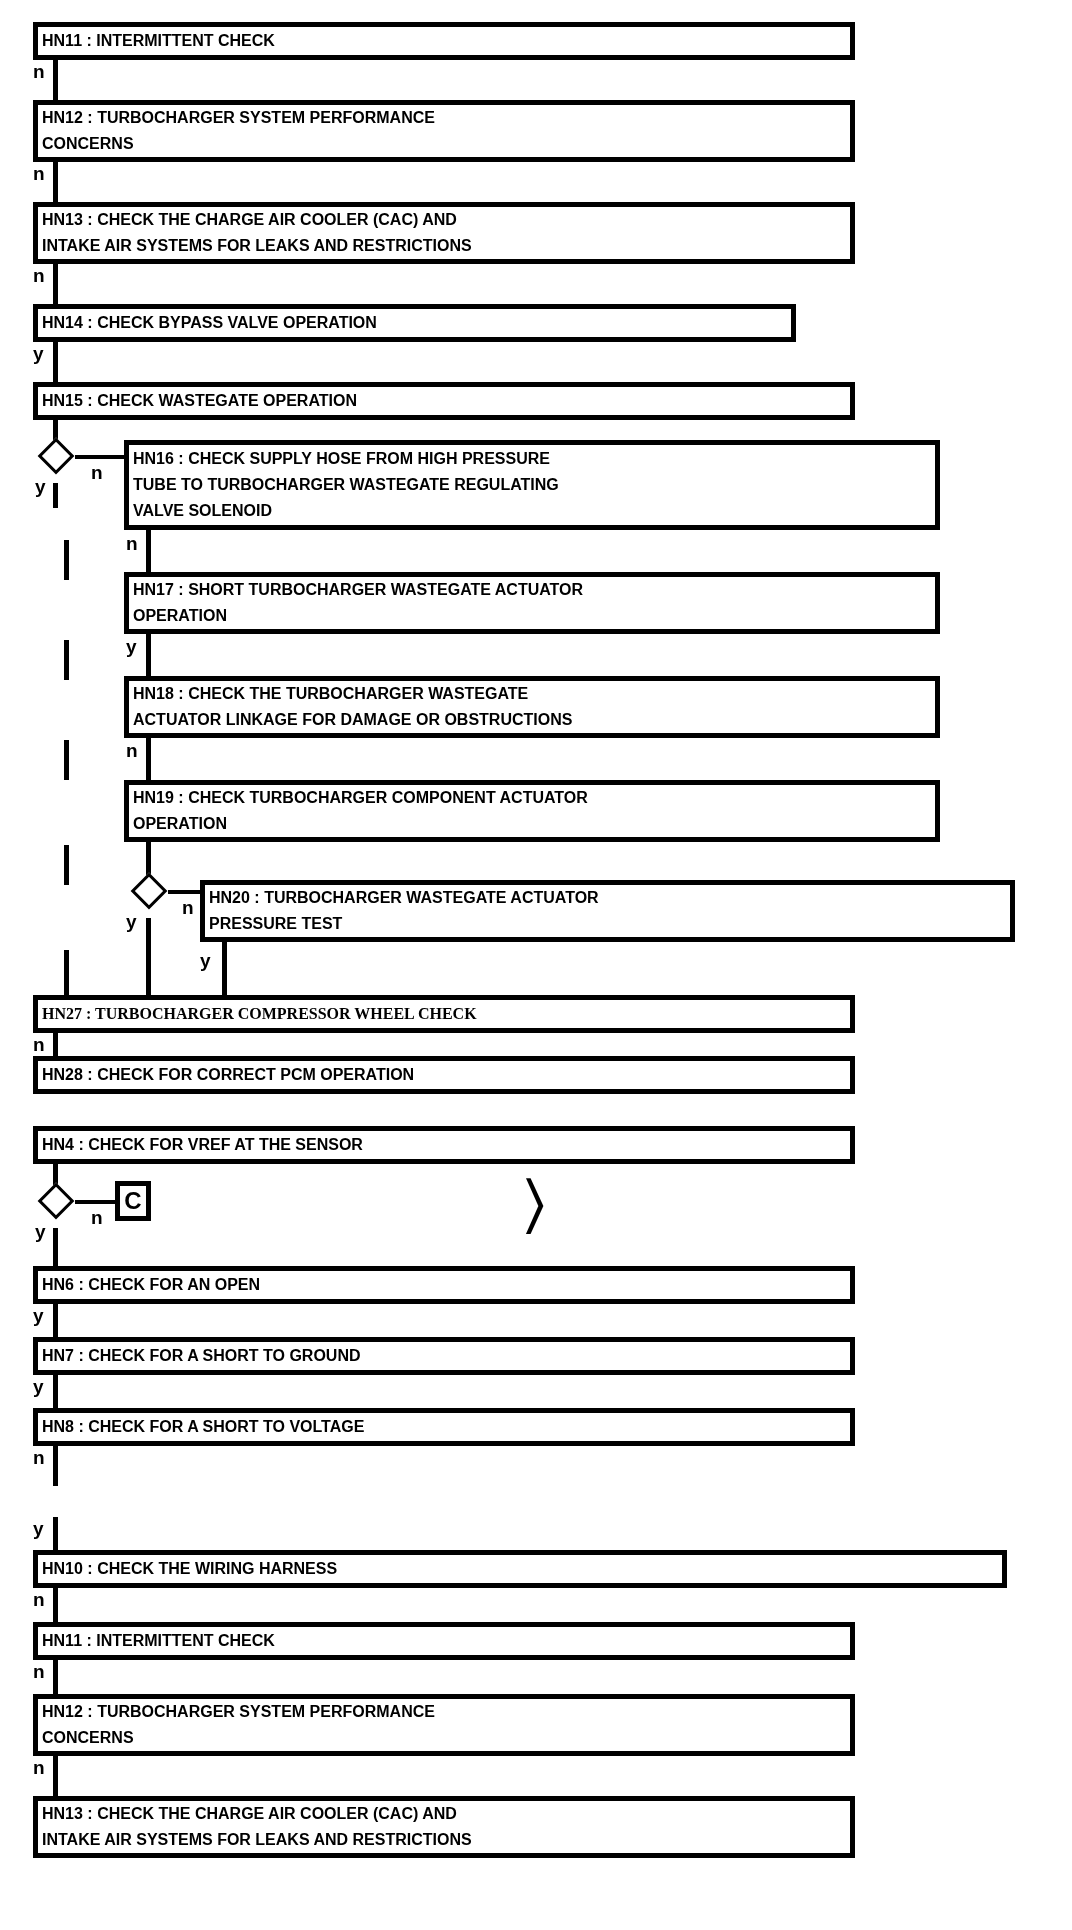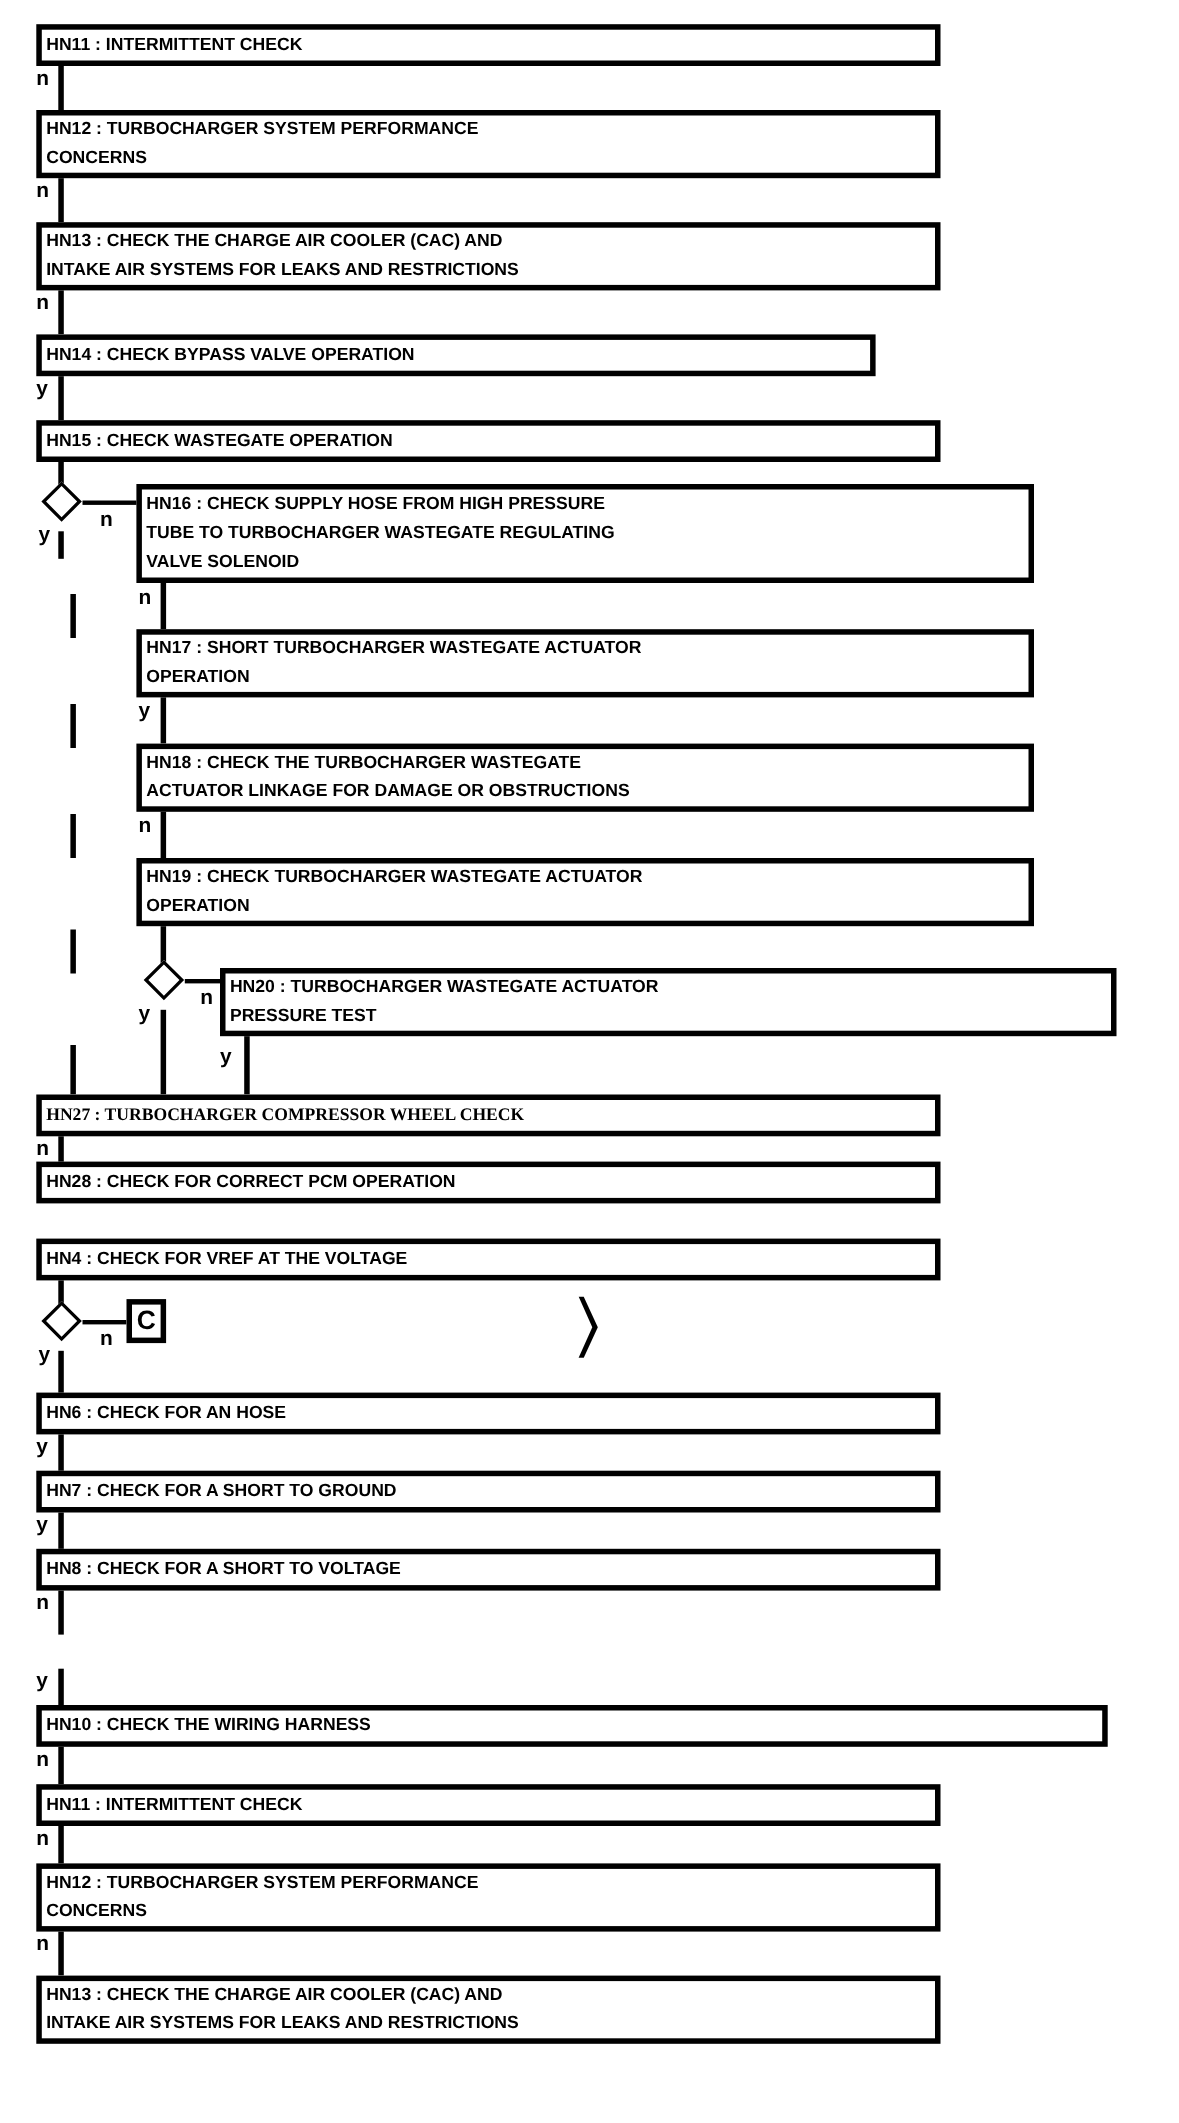--- a/index.html
+++ b/index.html
@@ -153,21 +153,21 @@
   <div class="blabel" style="left:126px; top:637px;">y</div>
 
   <div class="node" style="left:124px; top:676px; width:816px; height:62px;">
     <div class="label">HN18 : CHECK THE TURBOCHARGER WASTEGATE
 ACTUATOR LINKAGE FOR DAMAGE OR OBSTRUCTIONS</div>
   </div>
   <div class="vline" style="left:146px; top:738px; height:42px;"></div>
   <div class="blabel" style="left:126px; top:741px;">n</div>
 
   <div class="node" style="left:124px; top:780px; width:816px; height:62px;">
-    <div class="label">HN19 : CHECK TURBOCHARGER WASTEGATE ACTUATOR
+    <div class="label">HN19 : CHECK TURBOCHARGER COMPONENT ACTUATOR
 OPERATION</div>
   </div>
 
   <div class="vline" style="left:146px; top:842px; height:46px;"></div>
   <div class="diamond" style="left:136px; top:878px;"></div>
   <div class="hline" style="left:168px; top:890px; width:36px;"></div>
   <div class="blabel" style="left:182px; top:898px;">n</div>
   <div class="blabel" style="left:126px; top:912px;">y</div>
   <div class="vline" style="left:146px; top:918px; height:77px;"></div>
 
@@ -182,38 +182,38 @@
     <div class="label">HN27 : TURBOCHARGER COMPRESSOR WHEEL CHECK</div>
   </div>
   <div class="vline" style="left:53px; top:1033px; height:40px;"></div>
   <div class="blabel" style="left:33px; top:1035px;">n</div>
 
   <div class="node" style="left:33px; top:1056px; width:822px; height:38px;">
     <div class="label">HN28 : CHECK FOR CORRECT PCM OPERATION</div>
   </div>
 
   <div class="node" style="left:33px; top:1126px; width:822px; height:38px;">
-    <div class="label">HN4 : CHECK FOR VREF AT THE VOLTAGE</div>
+    <div class="label">HN4 : CHECK FOR VREF AT THE SENSOR</div>
   </div>
 
   <div class="vline" style="left:53px; top:1164px; height:34px;"></div>
   <div class="diamond" style="left:43px; top:1188px;"></div>
   <div class="hline" style="left:75px; top:1200px; width:40px;"></div>
   <div class="blabel" style="left:91px; top:1208px;">n</div>
   <div class="blabel" style="left:35px; top:1222px;">y</div>
   <div class="vline" style="left:53px; top:1228px; height:40px;"></div>
 
   <div class="connector" style="left:115px; top:1181px; width:36px; height:40px;">
     <span>C</span>
   </div>
 
   <div class="chevron" style="left:524px; top:1172px;">〉</div>
 
   <div class="node" style="left:33px; top:1266px; width:822px; height:38px;">
-    <div class="label">HN6 : CHECK FOR AN HOSE</div>
+    <div class="label">HN6 : CHECK FOR AN OPEN</div>
   </div>
   <div class="vline" style="left:53px; top:1304px; height:40px;"></div>
   <div class="blabel" style="left:33px; top:1306px;">y</div>
 
   <div class="node" style="left:33px; top:1337px; width:822px; height:38px;">
     <div class="label">HN7 : CHECK FOR A SHORT TO GROUND</div>
   </div>
   <div class="vline" style="left:53px; top:1375px; height:40px;"></div>
   <div class="blabel" style="left:33px; top:1377px;">y</div>
 

